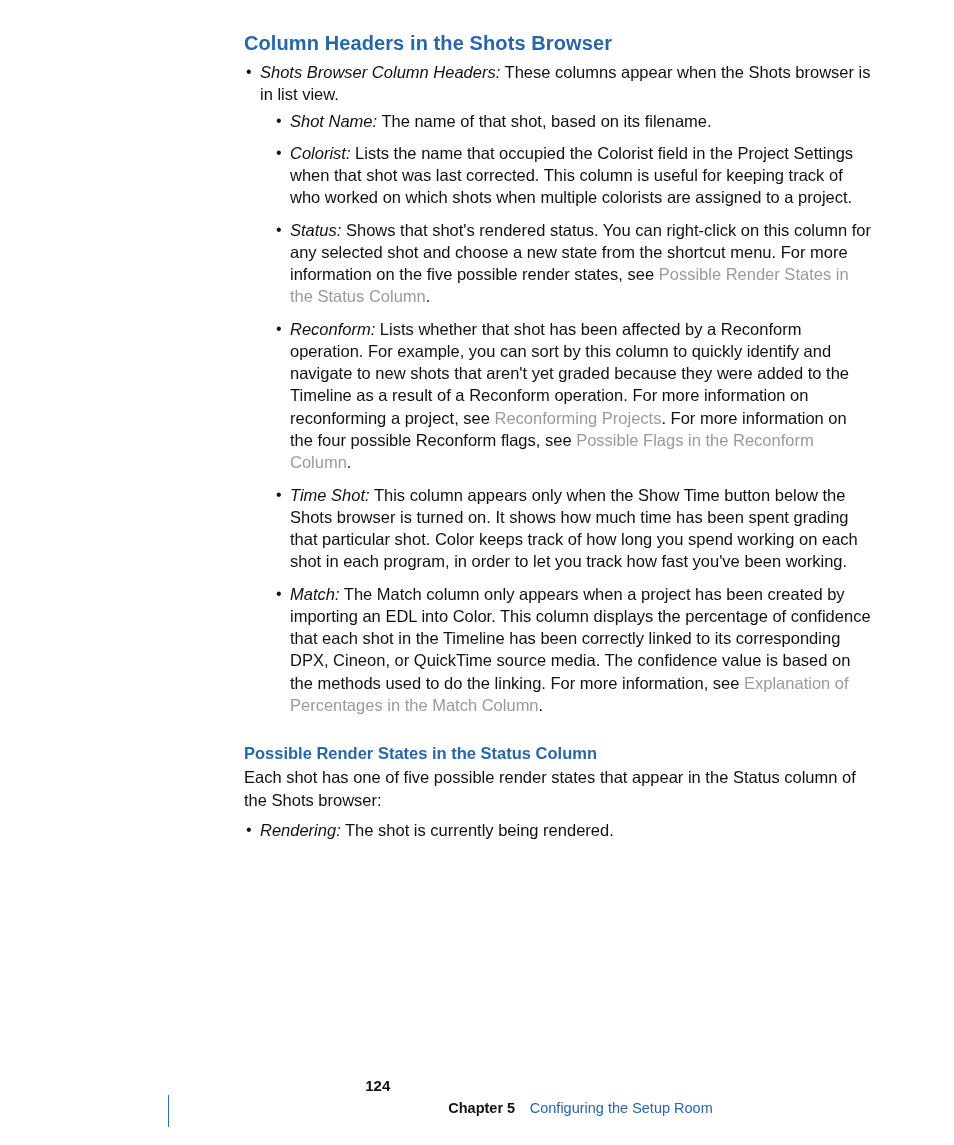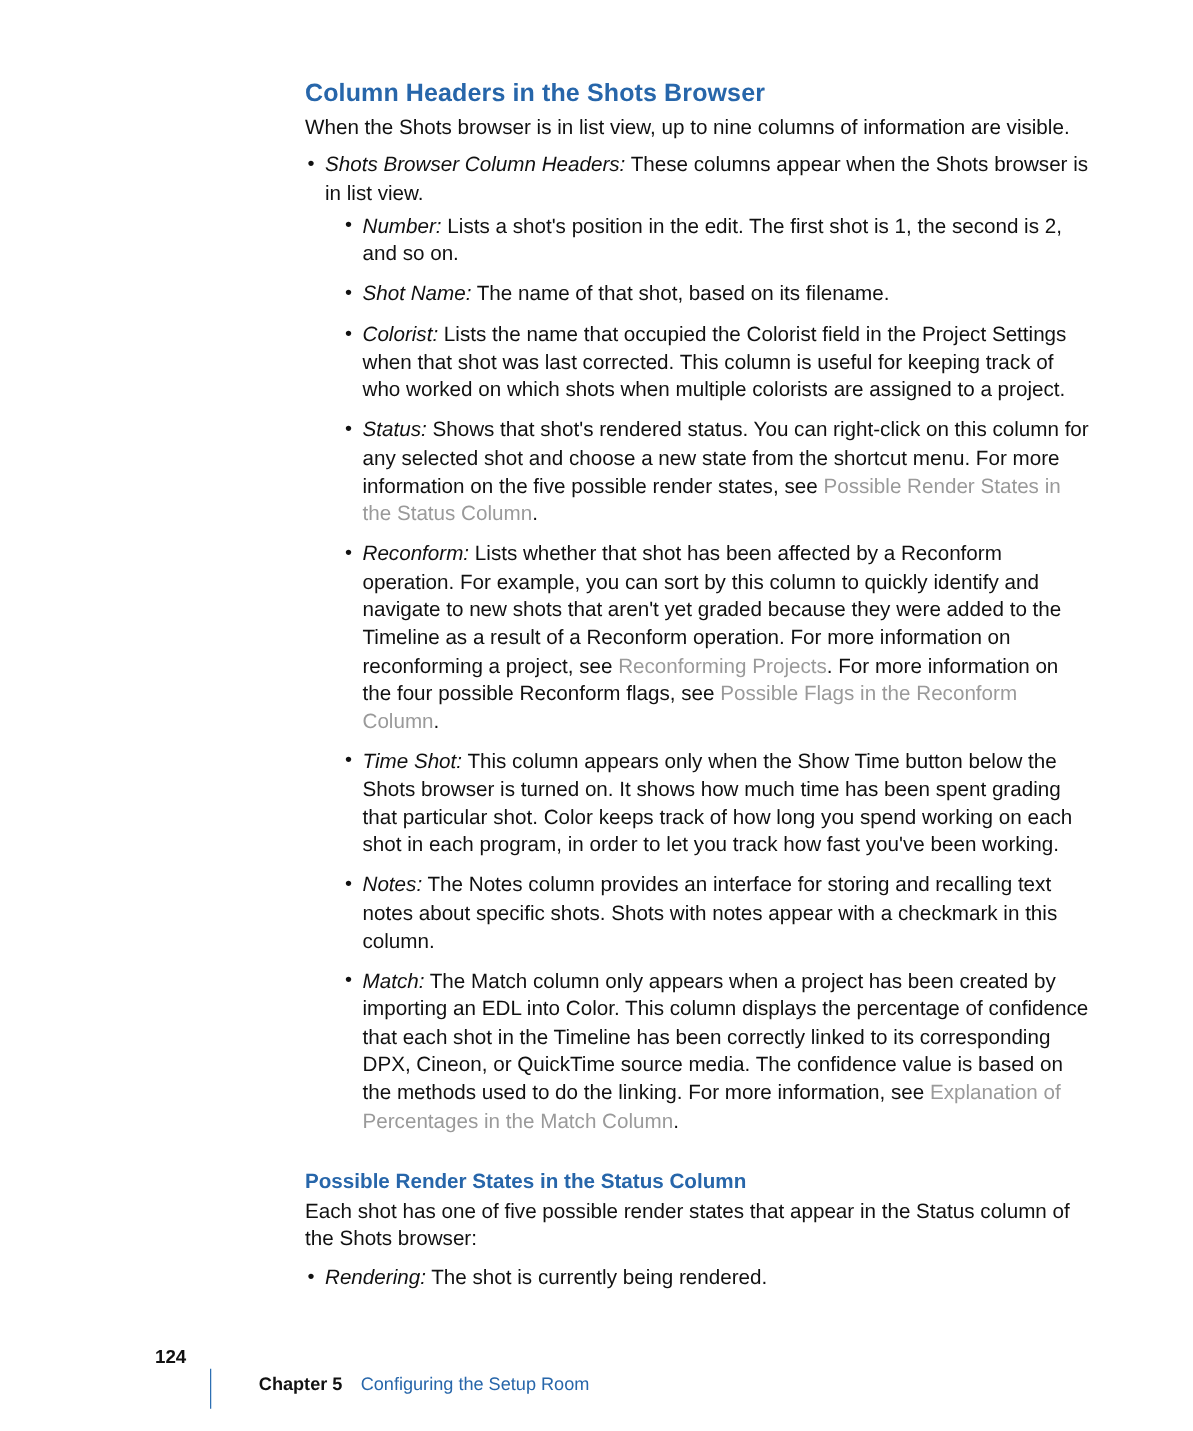--- a/index.html
+++ b/index.html
@@ -9,21 +9,21 @@
     font-family: "Myriad Pro", "Segoe UI", "Helvetica Neue", Arial, sans-serif;
     color: #111111;
     font-size: 16.5px;
     line-height: 1.35;
   }
   .page {
     width: 954px;
     height: 1145px;
     position: relative;
     box-sizing: border-box;
-    padding: 62px 80px 0 244px;
+    padding: 30px 80px 0 244px;
   }
   h2.section-heading {
     color: #2766aa;
     font-weight: 700;
     font-size: 20px;
     margin: 0 0 2px 0;
     letter-spacing: .1px;
   }
   h3.subheading {
     color: #2766aa;
@@ -51,66 +51,60 @@
     position: absolute;
     bottom: 26px;
     left: 0;
     width: 100%;
     box-sizing: border-box;
     padding-left: 124px;
   }
   .footer-line {
     display: flex;
     align-items: center;
+    justify-content: center;
   }
   .page-number { font-weight: 700; font-size: 15px; color:#111; }
   .chapter-label { font-weight: 700; font-size: 14.5px; color:#111; }
   .chapter-title { color: #2766aa; font-size: 14.5px; font-weight: 400; margin-left: 10px; }
   .rule {
     position: absolute;
     left: 168px;
     bottom: 18px;
     width: 0;
     height: 32px;
     border-left: 1px solid #2d6fb3;
   }
 </style>
 </head>
 <body>
 
 <div class="page">
 
   <h2 class="section-heading">Column Headers in the Shots Browser</h2>
-  <p class="intro">When the Shots browser is in list view, up to nine columns of information are visible.</p>
 
   <ul class="level1">
     <li>
       <span class="term">Shots Browser Column Headers:</span><span>  These columns appear when the Shots browser is in list view.</span>
 
       <ul class="level2">
-        <li>
-          <span class="term">Number:</span><span>  Lists a shot's position in the edit. The first shot is 1, the second is 2, and so on.</span>
-        </li>
         <li>
           <span class="term">Shot Name:</span><span>  The name of that shot, based on its filename.</span>
         </li>
         <li>
           <span class="term">Colorist:</span><span>  Lists the name that occupied the Colorist field in the Project Settings when that shot was last corrected. This column is useful for keeping track of who worked on which shots when multiple colorists are assigned to a project.</span>
         </li>
         <li>
           <span class="term">Status:</span><span>  Shows that shot's rendered status. You can right-click on this column for any selected shot and choose a new state from the shortcut menu. For more information on the five possible render states, see </span><span class="xref">Possible Render States in the Status Column</span><span>.</span>
         </li>
         <li>
           <span class="term">Reconform:</span><span>  Lists whether that shot has been affected by a Reconform operation. For example, you can sort by this column to quickly identify and navigate to new shots that aren't yet graded because they were added to the Timeline as a result of a Reconform operation. For more information on reconforming a project, see </span><span class="xref">Reconforming Projects</span><span>. For more information on the four possible Reconform flags, see </span><span class="xref">Possible Flags in the Reconform Column</span><span>.</span>
         </li>
         <li>
           <span class="term">Time Shot:</span><span>  This column appears only when the Show Time button below the Shots browser is turned on. It shows how much time has been spent grading that particular shot. Color keeps track of how long you spend working on each shot in each program, in order to let you track how fast you've been working.</span>
-        </li>
-        <li>
-          <span class="term">Notes:</span><span>  The Notes column provides an interface for storing and recalling text notes about specific shots. Shots with notes appear with a checkmark in this column.</span>
         </li>
         <li>
           <span class="term">Match:</span><span>  The Match column only appears when a project has been created by importing an EDL into Color. This column displays the percentage of confidence that each shot in the Timeline has been correctly linked to its corresponding DPX, Cineon, or QuickTime source media. The confidence value is based on the methods used to do the linking. For more information, see </span><span class="xref">Explanation of Percentages in the Match Column</span><span>.</span>
         </li>
       </ul>
     </li>
   </ul>
 
   <h3 class="subheading">Possible Render States in the Status Column</h3>
   <p class="intro">Each shot has one of five possible render states that appear in the Status column of the Shots browser:</p>

